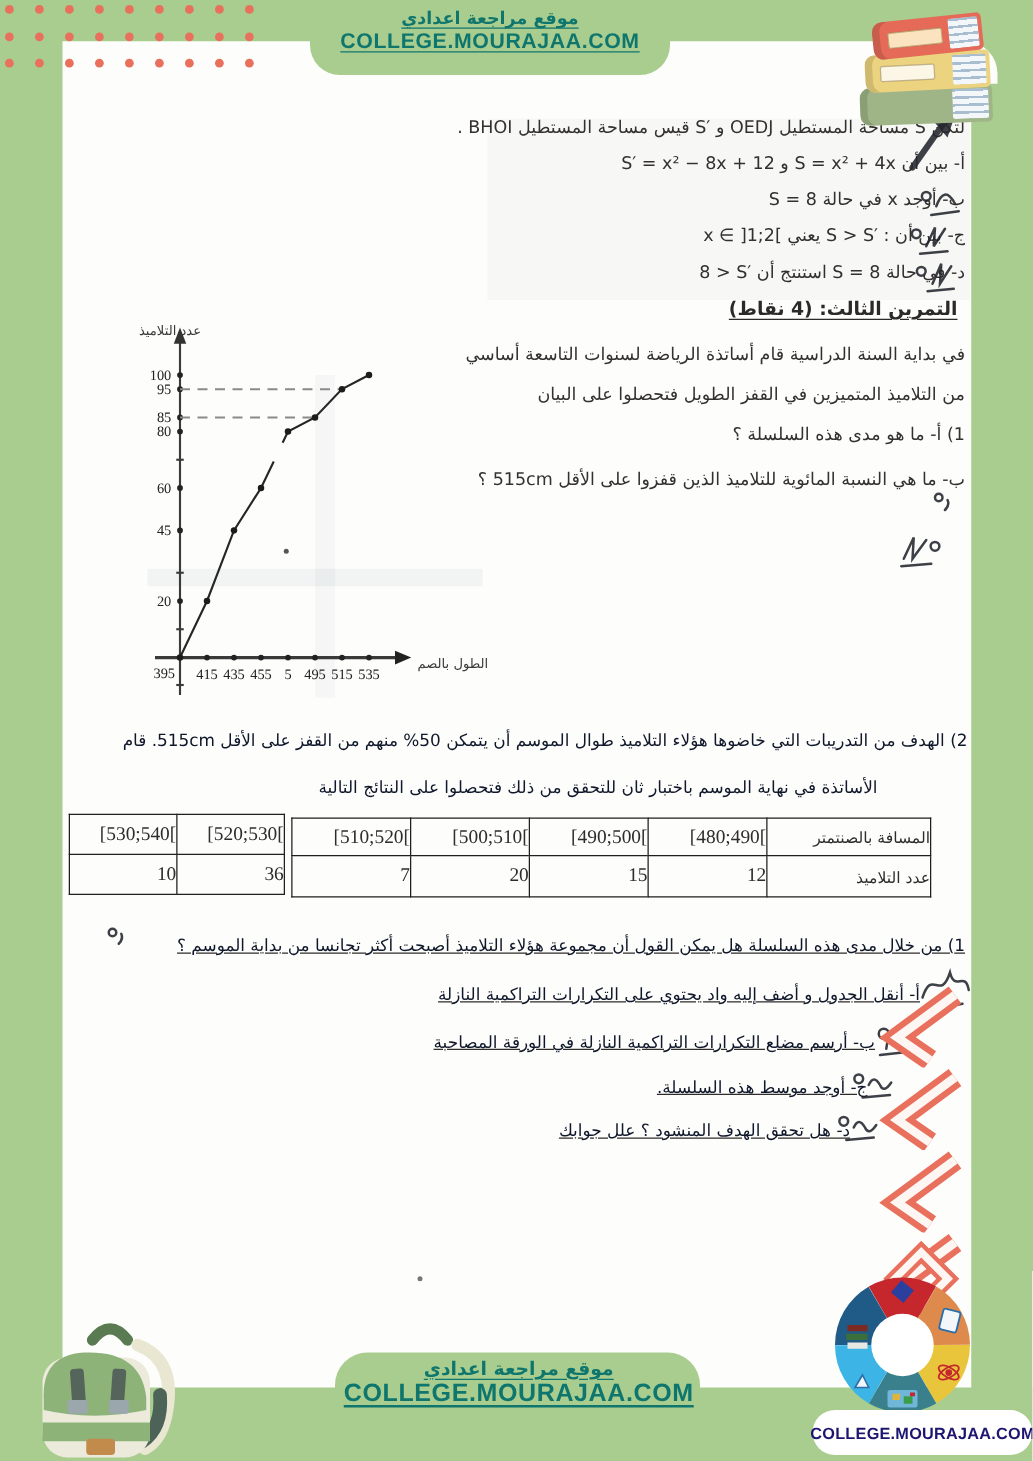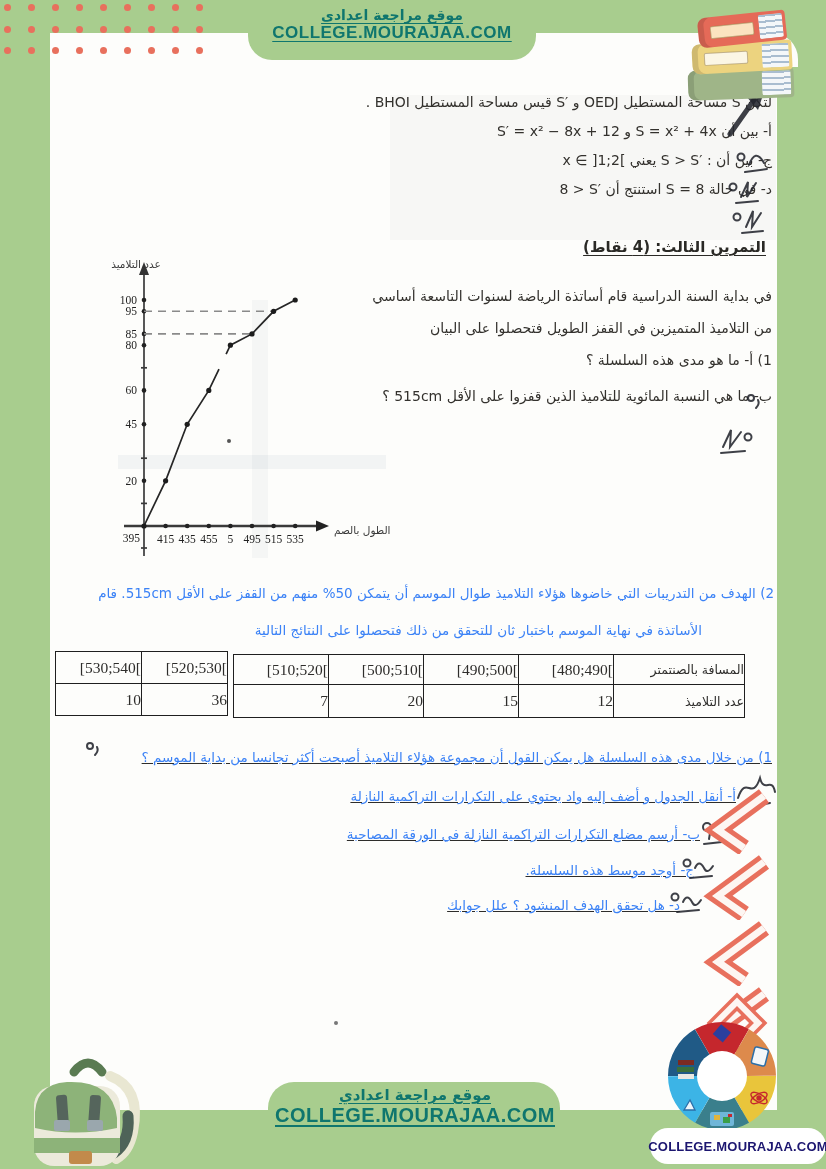--- a/index.html
+++ b/index.html
@@ -25,21 +25,21 @@
   .books{position:absolute;left:686px;top:6px;width:112px;height:100px;z-index:3;}
   .book{position:absolute;height:30px;border-radius:8px 4px 4px 8px;box-shadow:inset 6px 0 0 rgba(0,0,0,.12);}
   .book .pages{position:absolute;right:3px;top:3px;bottom:3px;width:27%;background:#f4f7f9;border-radius:2px;
      background-image:repeating-linear-gradient(to bottom,#a9bdd0 0 2px,transparent 2px 6px);}
   .book .tag{position:absolute;left:12px;top:9px;width:42px;height:11px;border-radius:2px;background:rgba(255,248,210,.85);
      border:1px solid rgba(120,90,30,.45);}
   
   .ar{direction:rtl;text-align:right;}
   .exline{font-size:14px;line-height:29px;color:#33312d;}
   .pline{font-size:14px;line-height:32px;color:#33312d;}
-  .qline{font-size:13.5px;line-height:26px;color:#3b82f6;}
+  .qline{font-size:13.5px;line-height:26px;color:#0f172a;}
   .ex3-title{font-weight:bold;font-size:15px;text-decoration:underline;text-underline-offset:3px;color:#2b2a26;}
   
   table.scan{border-collapse:collapse;table-layout:fixed;background:#fdfdfb;}
   table.scan td{border:1.3px solid #1f1f1f;text-align:right;vertical-align:middle;padding:0;}
   td.iv{font-family:"Liberation Serif",serif;font-size:15.5px;direction:ltr;}
   td.ct{font-family:"Liberation Serif",serif;font-size:15.5px;direction:ltr;}
   td.hd{font-size:12.5px;}
   
   .tick{font-family:"Liberation Serif",serif;font-size:11.5px;fill:#222;}
   .alab{font-family:"DejaVu Sans",sans-serif;font-size:10.5px;fill:#3a3a3a;}
@@ -120,27 +120,28 @@
         <span class="pages"></span>
       </div>
     <div class="book" style="left:2px;top:63px;width:106px;background:#9fb588;transform:rotate(-2deg);z-index:1">
       <span class="pages"></span>
       </div>
   </div>
 
   <div class="ar" style="position:absolute;right:54px;top:88px;width:470px;">
     <div class="exline">لتكن S مساحة المستطيل OEDJ و ‪S′‬ قيس مساحة المستطيل BHOI .</div>
     <div class="exline" style="margin-left:36px">أ- بين أن ‪S = x² + 4x‬ و ‪S′ = x² − 8x + 12‬</div>
+    <div class="exline" style="margin-left:190px">ب- أوجد x في حالة ‪S = 8‬</div>
     <div class="exline" style="margin-left:110px">ج- بين أن : ‪S &gt; S′‬ يعني ‪x ∈ ]1;2[‬</div>
     <div class="exline" style="margin-left:90px">د- في حالة ‪S = 8‬ استنتج أن ‪8 &gt; S′‬</div>
   </div>
 
   <div class="ar ex3-title" style="position:absolute;right:60px;top:238px;width:260px;">التمرين الثالث: (4 نقاط)</div>
 
-  <div class="ar" style="position:absolute;right:54px;top:280px;width:400px;">
+  <div class="ar" style="position:absolute;right:54px;top:268px;width:400px;">
     <div class="pline">في بداية السنة الدراسية قام أساتذة الرياضة لسنوات التاسعة أساسي</div>
     <div class="pline">من التلاميذ المتميزين في القفز الطويل فتحصلوا على البيان</div>
     <div class="pline">1) أ- ما هو مدى هذه السلسلة ؟</div>
     <div class="pline" style="margin-top:4px">ب- ما هي النسبة المائوية للتلاميذ الذين قفزوا على الأقل 515cm ؟</div>
   </div>
 
   <svg id="chart" width="300" height="314" style="position:absolute;left:112px;top:258px;overflow:visible">
       <line class="ax" x1="32" y1="14" x2="32" y2="298"></line>
       <polygon points="27,17 37,17 32,4" fill="#333"></polygon>
       <line class="ax" style="stroke-width:2.6" x1="12" y1="268" x2="204" y2="268"></line>

